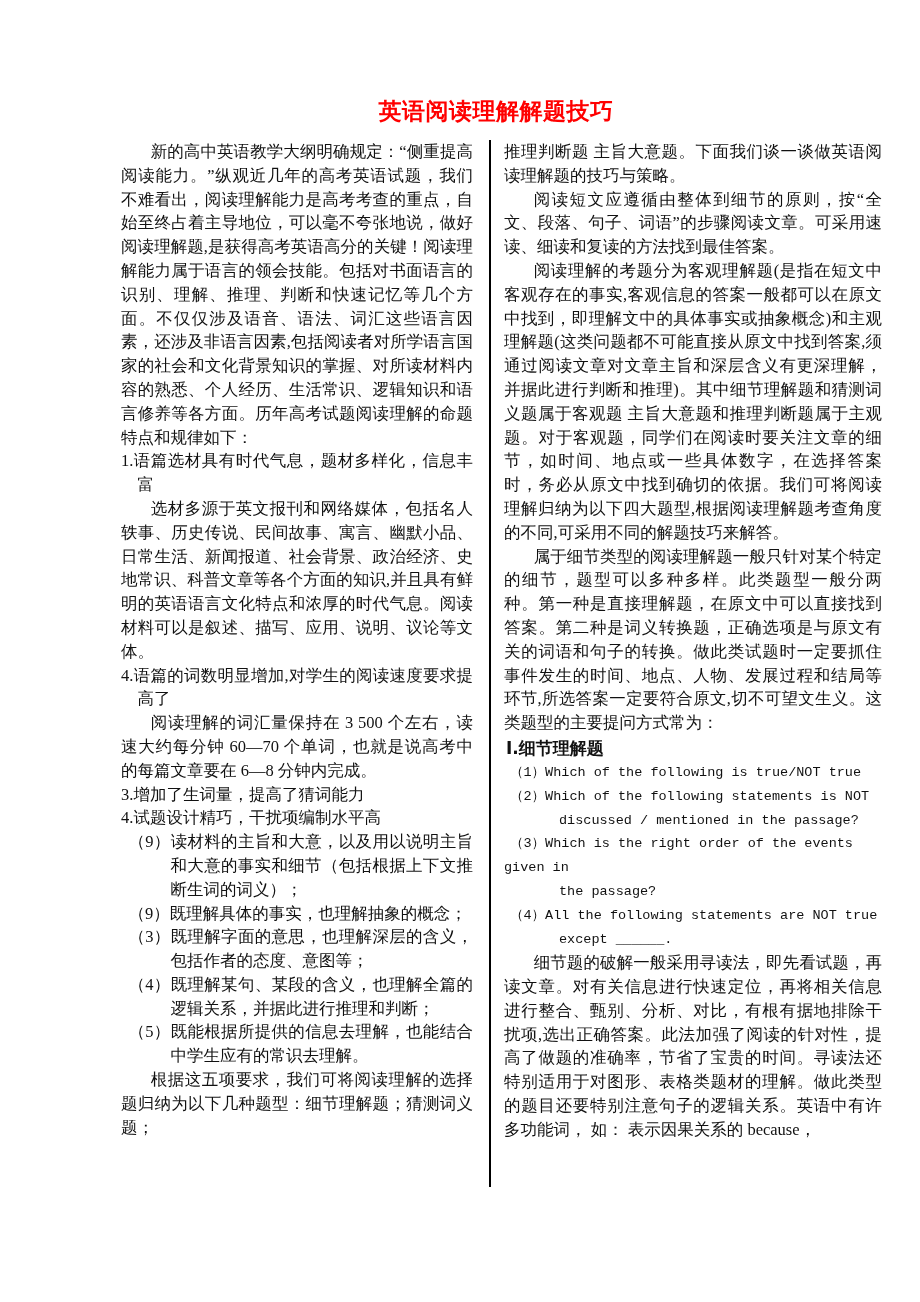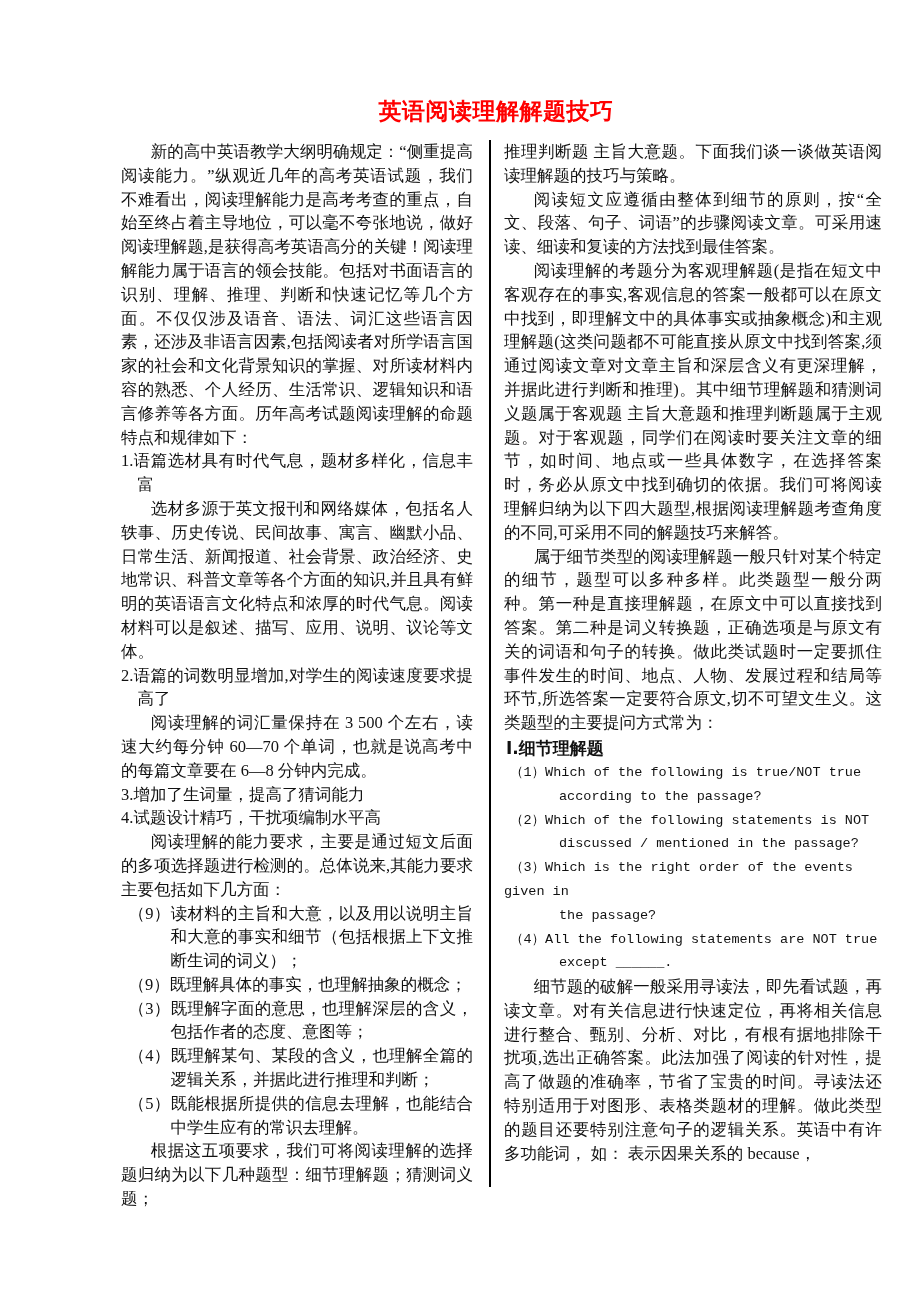--- a/index.html
+++ b/index.html
@@ -66,41 +66,39 @@
 </head>
 <body>
 
 <div class="page">
   <h1 class="doc-title" style="color: rgb(255, 0, 0);">英语阅读理解解题技巧</h1>
   <div class="cols">
     <div class="col-left">
         <p class="para indent">新的高中英语教学大纲明确规定：“侧重提高阅读能力。”纵观近几年的高考英语试题，我们不难看出，阅读理解能力是高考考查的重点，自始至终占着主导地位，可以毫不夸张地说，做好阅读理解题,是获得高考英语高分的关键！阅读理解能力属于语言的领会技能。包括对书面语言的识别、理解、推理、判断和快速记忆等几个方面。不仅仅涉及语音、语法、词汇这些语言因素，还涉及非语言因素,包括阅读者对所学语言国家的社会和文化背景知识的掌握、对所读材料内容的熟悉、个人经历、生活常识、逻辑知识和语言修养等各方面。历年高考试题阅读理解的命题特点和规律如下：</p>
         <p class="para hang1">1.语篇选材具有时代气息，题材多样化，信息丰富</p>
         <p class="para indent">选材多源于英文报刊和网络媒体，包括名人轶事、历史传说、民间故事、寓言、幽默小品、日常生活、新闻报道、社会背景、政治经济、史地常识、科普文章等各个方面的知识,并且具有鲜明的英语语言文化特点和浓厚的时代气息。阅读材料可以是叙述、描写、应用、说明、议论等文体。</p>
-        <p class="para hang1">2.语篇的词数明显增加,对学生的阅读速度要求提高了</p>
+        <p class="para hang1">4.语篇的词数明显增加,对学生的阅读速度要求提高了</p>
         <p class="para indent">阅读理解的词汇量保持在 3 500 个左右，读速大约每分钟 60—70 个单词，也就是说高考中的每篇文章要在 6—8 分钟内完成。</p>
         <p class="para hang1">3.增加了生词量，提高了猜词能力</p>
         <p class="para hang1">4.试题设计精巧，干扰项编制水平高</p>
-        <p class="para indent">阅读理解的能力要求，主要是通过短文后面的多项选择题进行检测的。总体说来,其能力要求主要包括如下几方面：</p>
         <p class="para hang2">（9）读材料的主旨和大意，以及用以说明主旨和大意的事实和细节（包括根据上下文推断生词的词义）；</p>
         <p class="para hang2">（9）既理解具体的事实，也理解抽象的概念；</p>
         <p class="para hang2">（3）既理解字面的意思，也理解深层的含义，包括作者的态度、意图等；</p>
         <p class="para hang2">（4）既理解某句、某段的含义，也理解全篇的逻辑关系，并据此进行推理和判断；</p>
         <p class="para hang2">（5）既能根据所提供的信息去理解，也能结合中学生应有的常识去理解。</p>
         <p class="para indent">根据这五项要求，我们可将阅读理解的选择题归纳为以下几种题型：细节理解题；猜测词义题；</p>
       </div>
     <div class="col-divider"></div>
     <div class="col-right">
         <p class="para">推理判断题 主旨大意题。下面我们谈一谈做英语阅读理解题的技巧与策略。</p>
         <p class="para indent">阅读短文应遵循由整体到细节的原则，按“全文、段落、句子、词语”的步骤阅读文章。可采用速读、细读和复读的方法找到最佳答案。</p>
         <p class="para indent">阅读理解的考题分为客观理解题(是指在短文中客观存在的事实,客观信息的答案一般都可以在原文中找到，即理解文中的具体事实或抽象概念)和主观理解题(这类问题都不可能直接从原文中找到答案,须通过阅读文章对文章主旨和深层含义有更深理解，并据此进行判断和推理)。其中细节理解题和猜测词义题属于客观题 主旨大意题和推理判断题属于主观题。对于客观题，同学们在阅读时要关注文章的细节，如时间、地点或一些具体数字，在选择答案时，务必从原文中找到确切的依据。我们可将阅读理解归纳为以下四大题型,根据阅读理解题考查角度的不同,可采用不同的解题技巧来解答。</p>
         <p class="para indent">属于细节类型的阅读理解题一般只针对某个特定的细节，题型可以多种多样。此类题型一般分两种。第一种是直接理解题，在原文中可以直接找到答案。第二种是词义转换题，正确选项是与原文有关的词语和句子的转换。做此类试题时一定要抓住事件发生的时间、地点、人物、发展过程和结局等环节,所选答案一定要符合原文,切不可望文生义。这类题型的主要提问方式常为：</p>
         <p class="para heading">Ⅰ.细节理解题</p>
         <div class="en-line en-label">（1）Which of the following is true/NOT true</div>
-        <div class="en-line en-cont">according to the passage?</div>
         <div class="en-line en-label">（2）Which of the following statements is NOT</div>
         <div class="en-line en-cont">discussed / mentioned in the passage?</div>
         <div class="en-line en-label">（3）Which is the right order of the events</div>
         <div class="en-line en-flush">given in</div>
         <div class="en-line en-cont">the passage?</div>
         <div class="en-line en-label">（4）All the following statements are NOT true</div>
         <div class="en-line en-cont">except ______.</div>
         <p class="para indent">细节题的破解一般采用寻读法，即先看试题，再读文章。对有关信息进行快速定位，再将相关信息进行整合、甄别、分析、对比，有根有据地排除干扰项,选出正确答案。此法加强了阅读的针对性，提高了做题的准确率，节省了宝贵的时间。寻读法还特别适用于对图形、表格类题材的理解。做此类型的题目还要特别注意句子的逻辑关系。英语中有许多功能词， 如： 表示因果关系的 because，</p>
       </div>
   </div>

